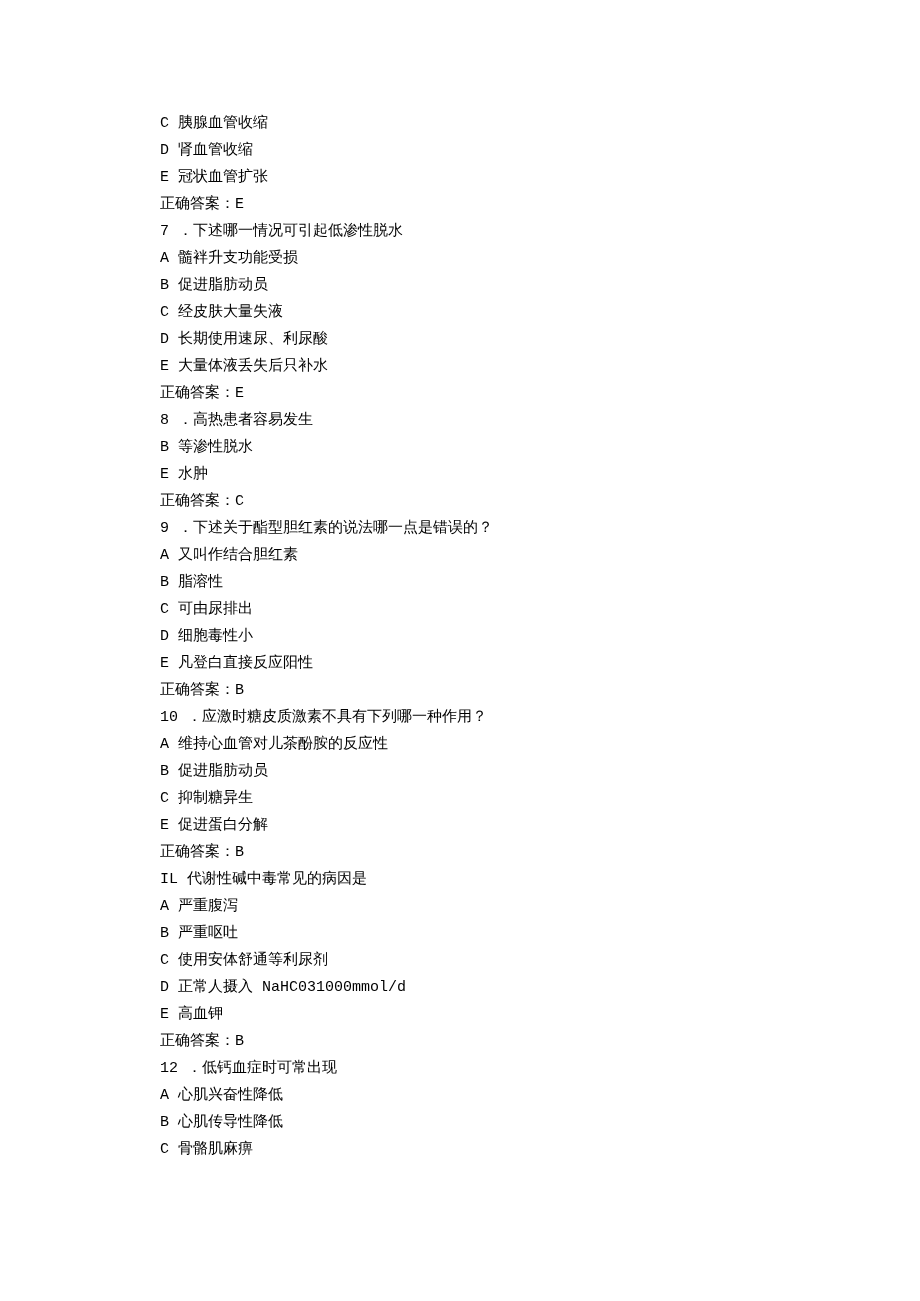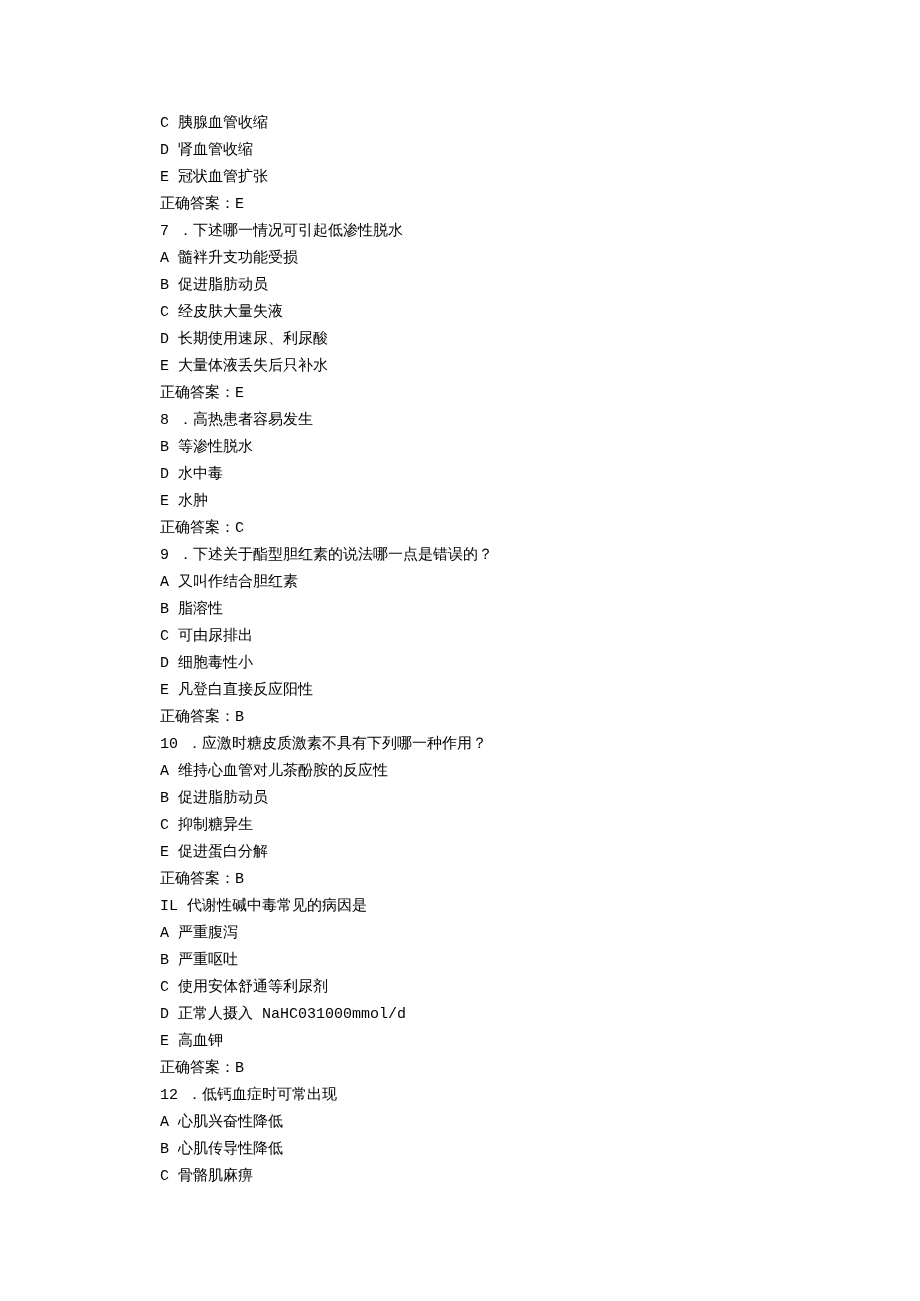--- a/index.html
+++ b/index.html
@@ -32,21 +32,20 @@
     <span class="line">正确答案：E</span>
     <span class="line">7 ．下述哪一情况可引起低渗性脱水</span>
     <span class="line">A 髓袢升支功能受损</span>
     <span class="line">B 促进脂肪动员</span>
     <span class="line">C 经皮肤大量失液</span>
     <span class="line">D 长期使用速尿、利尿酸</span>
     <span class="line">E 大量体液丢失后只补水</span>
     <span class="line">正确答案：E</span>
     <span class="line">8 ．高热患者容易发生</span>
     <span class="line">B 等渗性脱水</span>
-    <span class="line">D 水中毒</span>
     <span class="line">E 水肿</span>
     <span class="line">正确答案：C</span>
     <span class="line">9 ．下述关于酯型胆红素的说法哪一点是错误的？</span>
     <span class="line">A 又叫作结合胆红素</span>
     <span class="line">B 脂溶性</span>
     <span class="line">C 可由尿排出</span>
     <span class="line">D 细胞毒性小</span>
     <span class="line">E 凡登白直接反应阳性</span>
     <span class="line">正确答案：B</span>
     <span class="line">10 ．应激时糖皮质激素不具有下列哪一种作用？</span>

